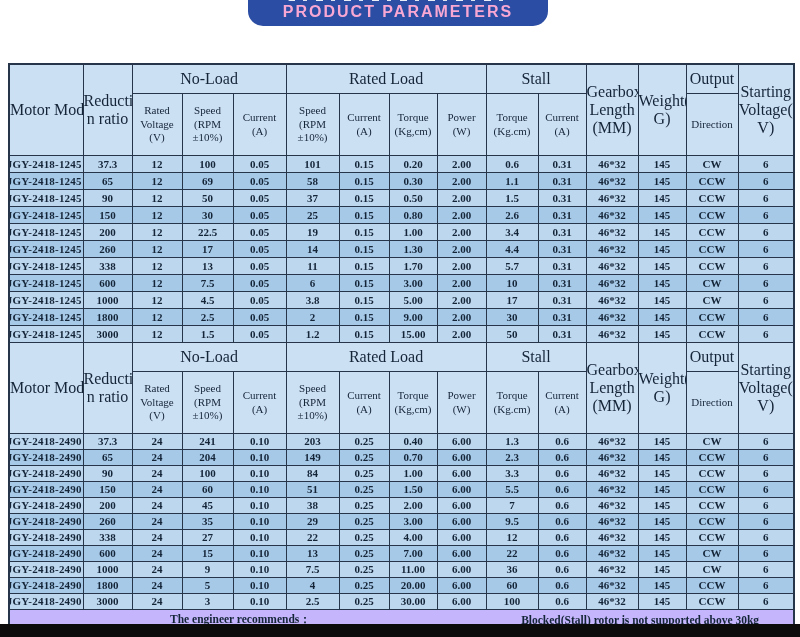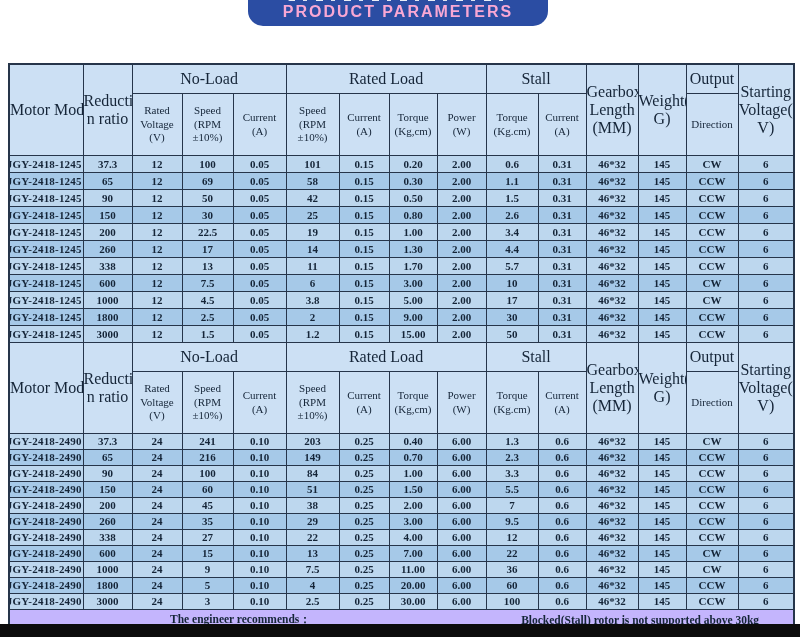--- a/index.html
+++ b/index.html
@@ -171,21 +171,21 @@
           <td>145</td>
           <td>CCW</td>
           <td>6</td>
         </tr>
         <tr class="light">
           <td class="model"><span>JGY-2418-1245</span></td>
           <td>90</td>
           <td>12</td>
           <td>50</td>
           <td>0.05</td>
-          <td>42</td>
+          <td>37</td>
           <td>0.15</td>
           <td>0.50</td>
           <td>2.00</td>
           <td>1.5</td>
           <td>0.31</td>
           <td>46*32</td>
           <td>145</td>
           <td>CCW</td>
           <td>6</td>
         </tr>
@@ -386,21 +386,21 @@
           <td>0.6</td>
           <td>46*32</td>
           <td>145</td>
           <td>CW</td>
           <td>6</td>
         </tr>
         <tr class="dark">
           <td class="model"><span>JGY-2418-2490</span></td>
           <td>65</td>
           <td>24</td>
-          <td>216</td>
+          <td>204</td>
           <td>0.10</td>
           <td>149</td>
           <td>0.25</td>
           <td>0.70</td>
           <td>6.00</td>
           <td>2.3</td>
           <td>0.6</td>
           <td>46*32</td>
           <td>145</td>
           <td>CCW</td>

